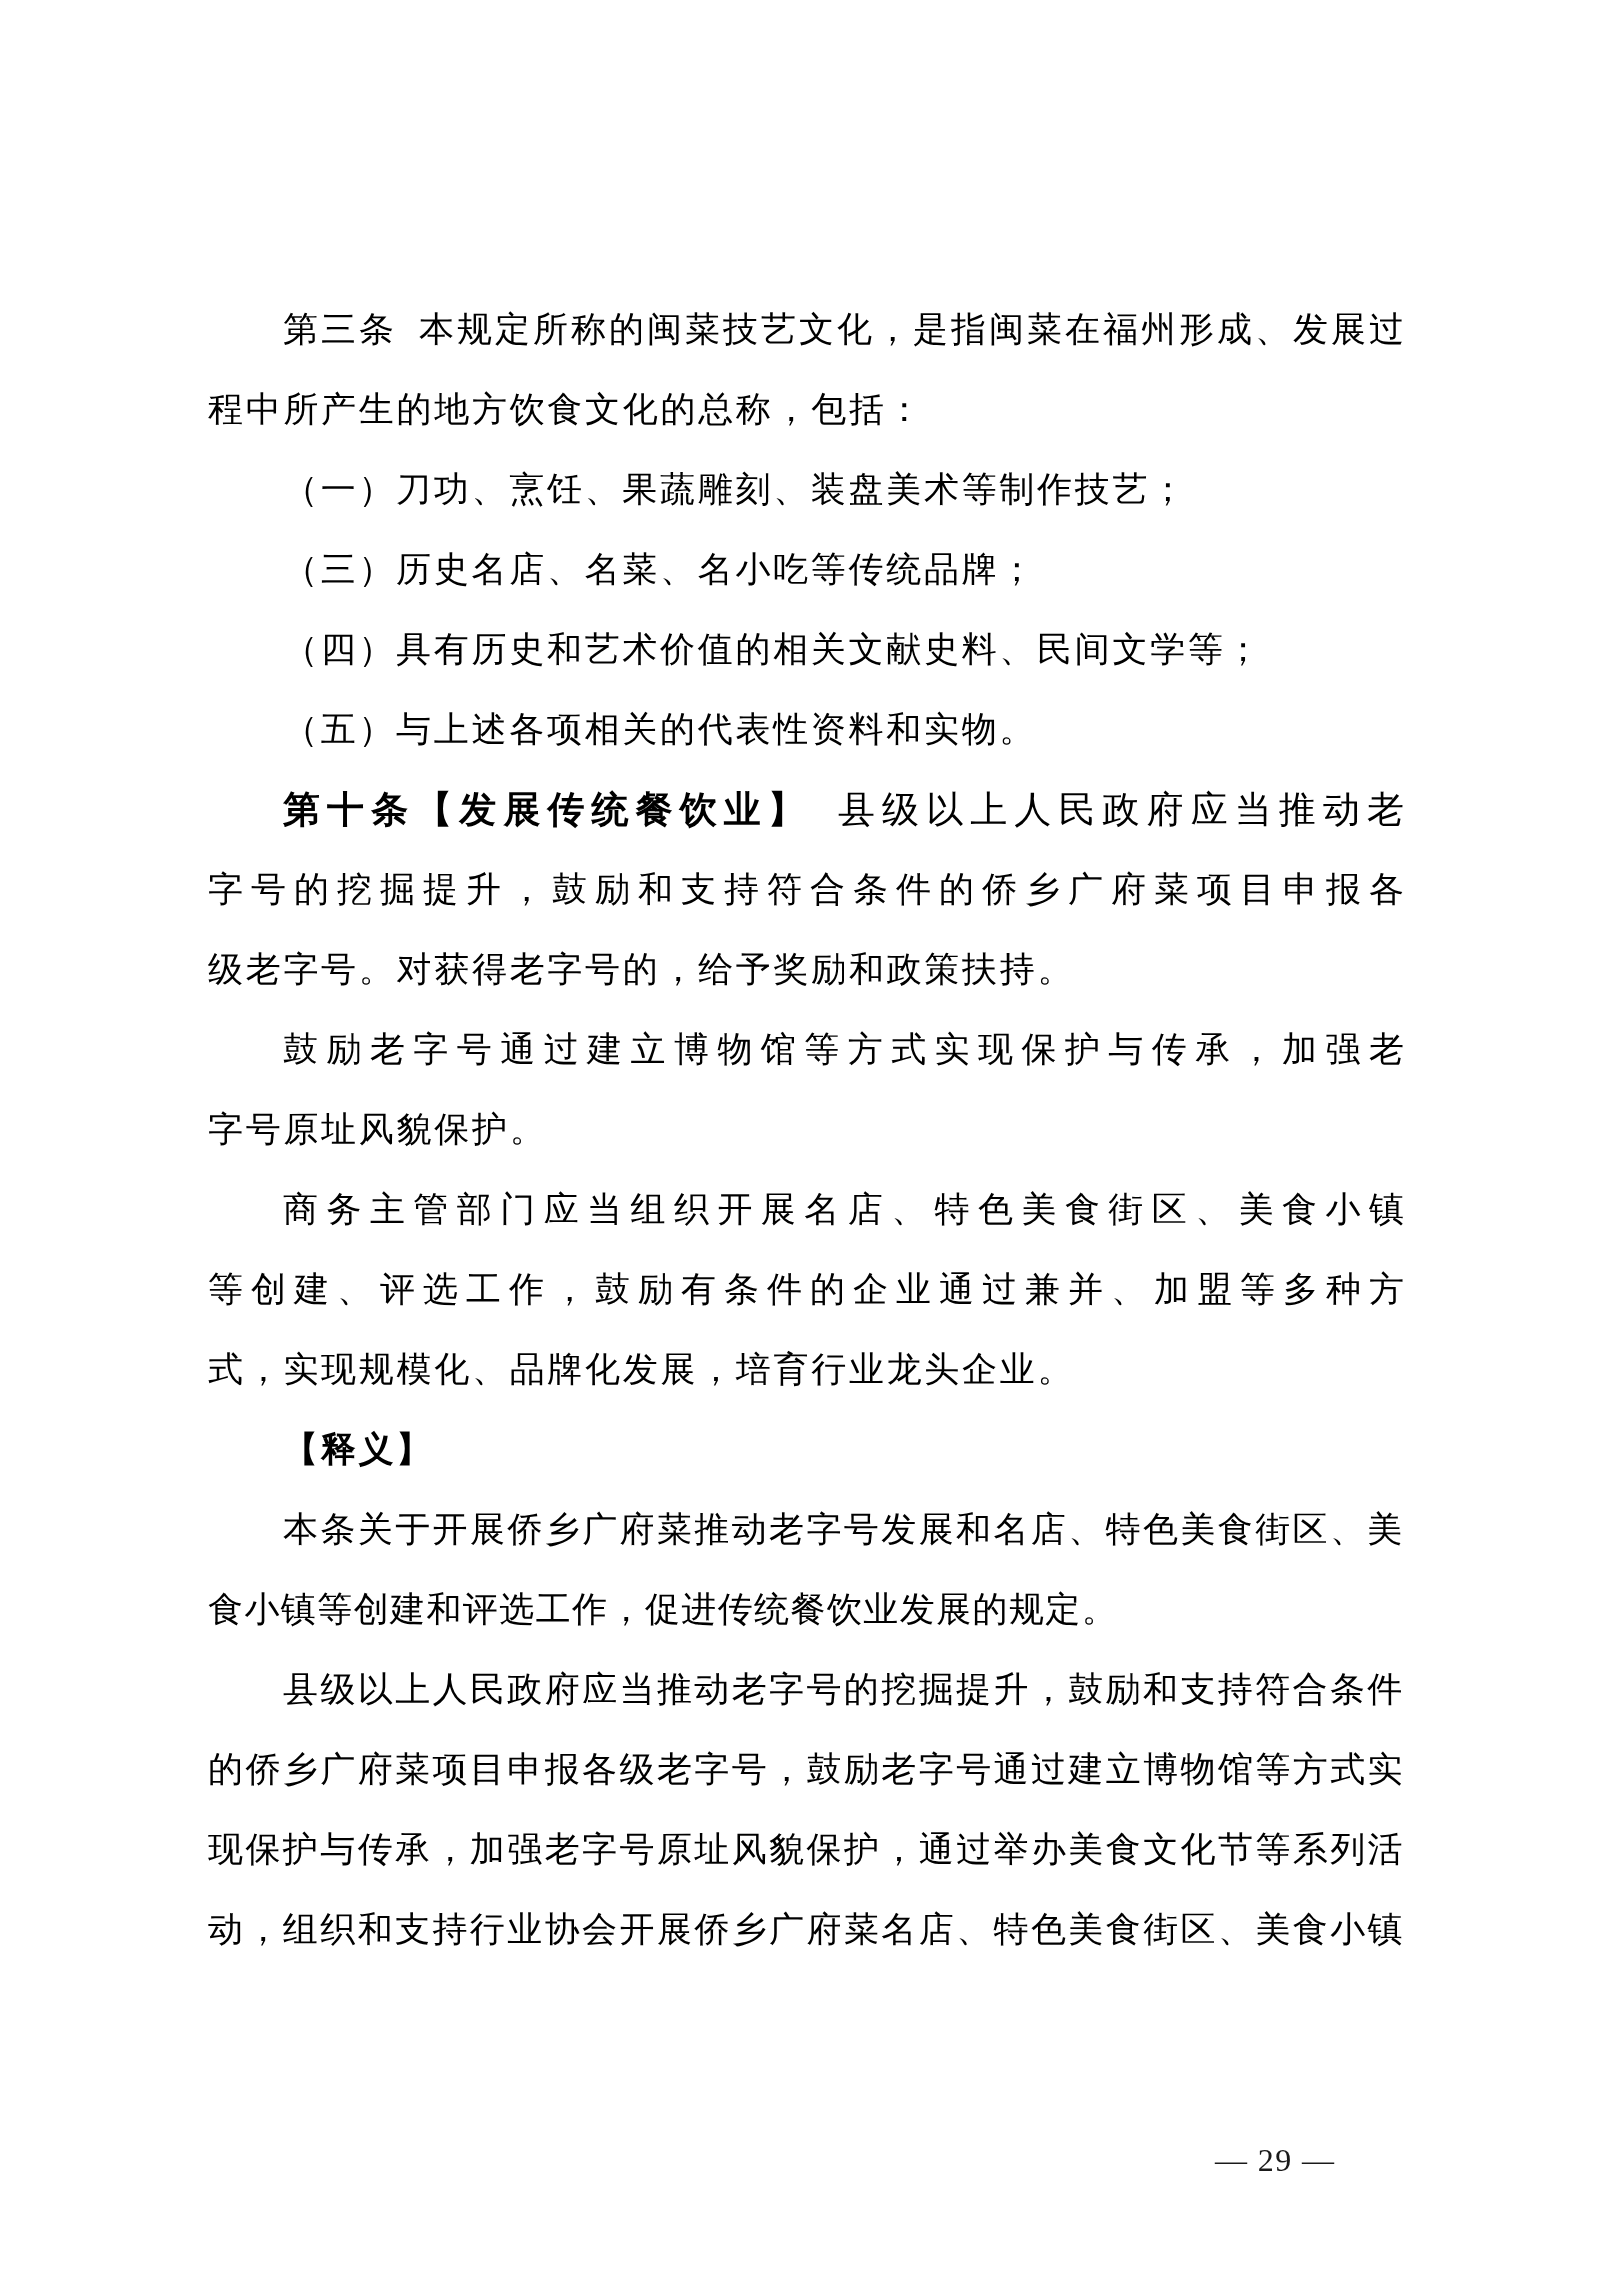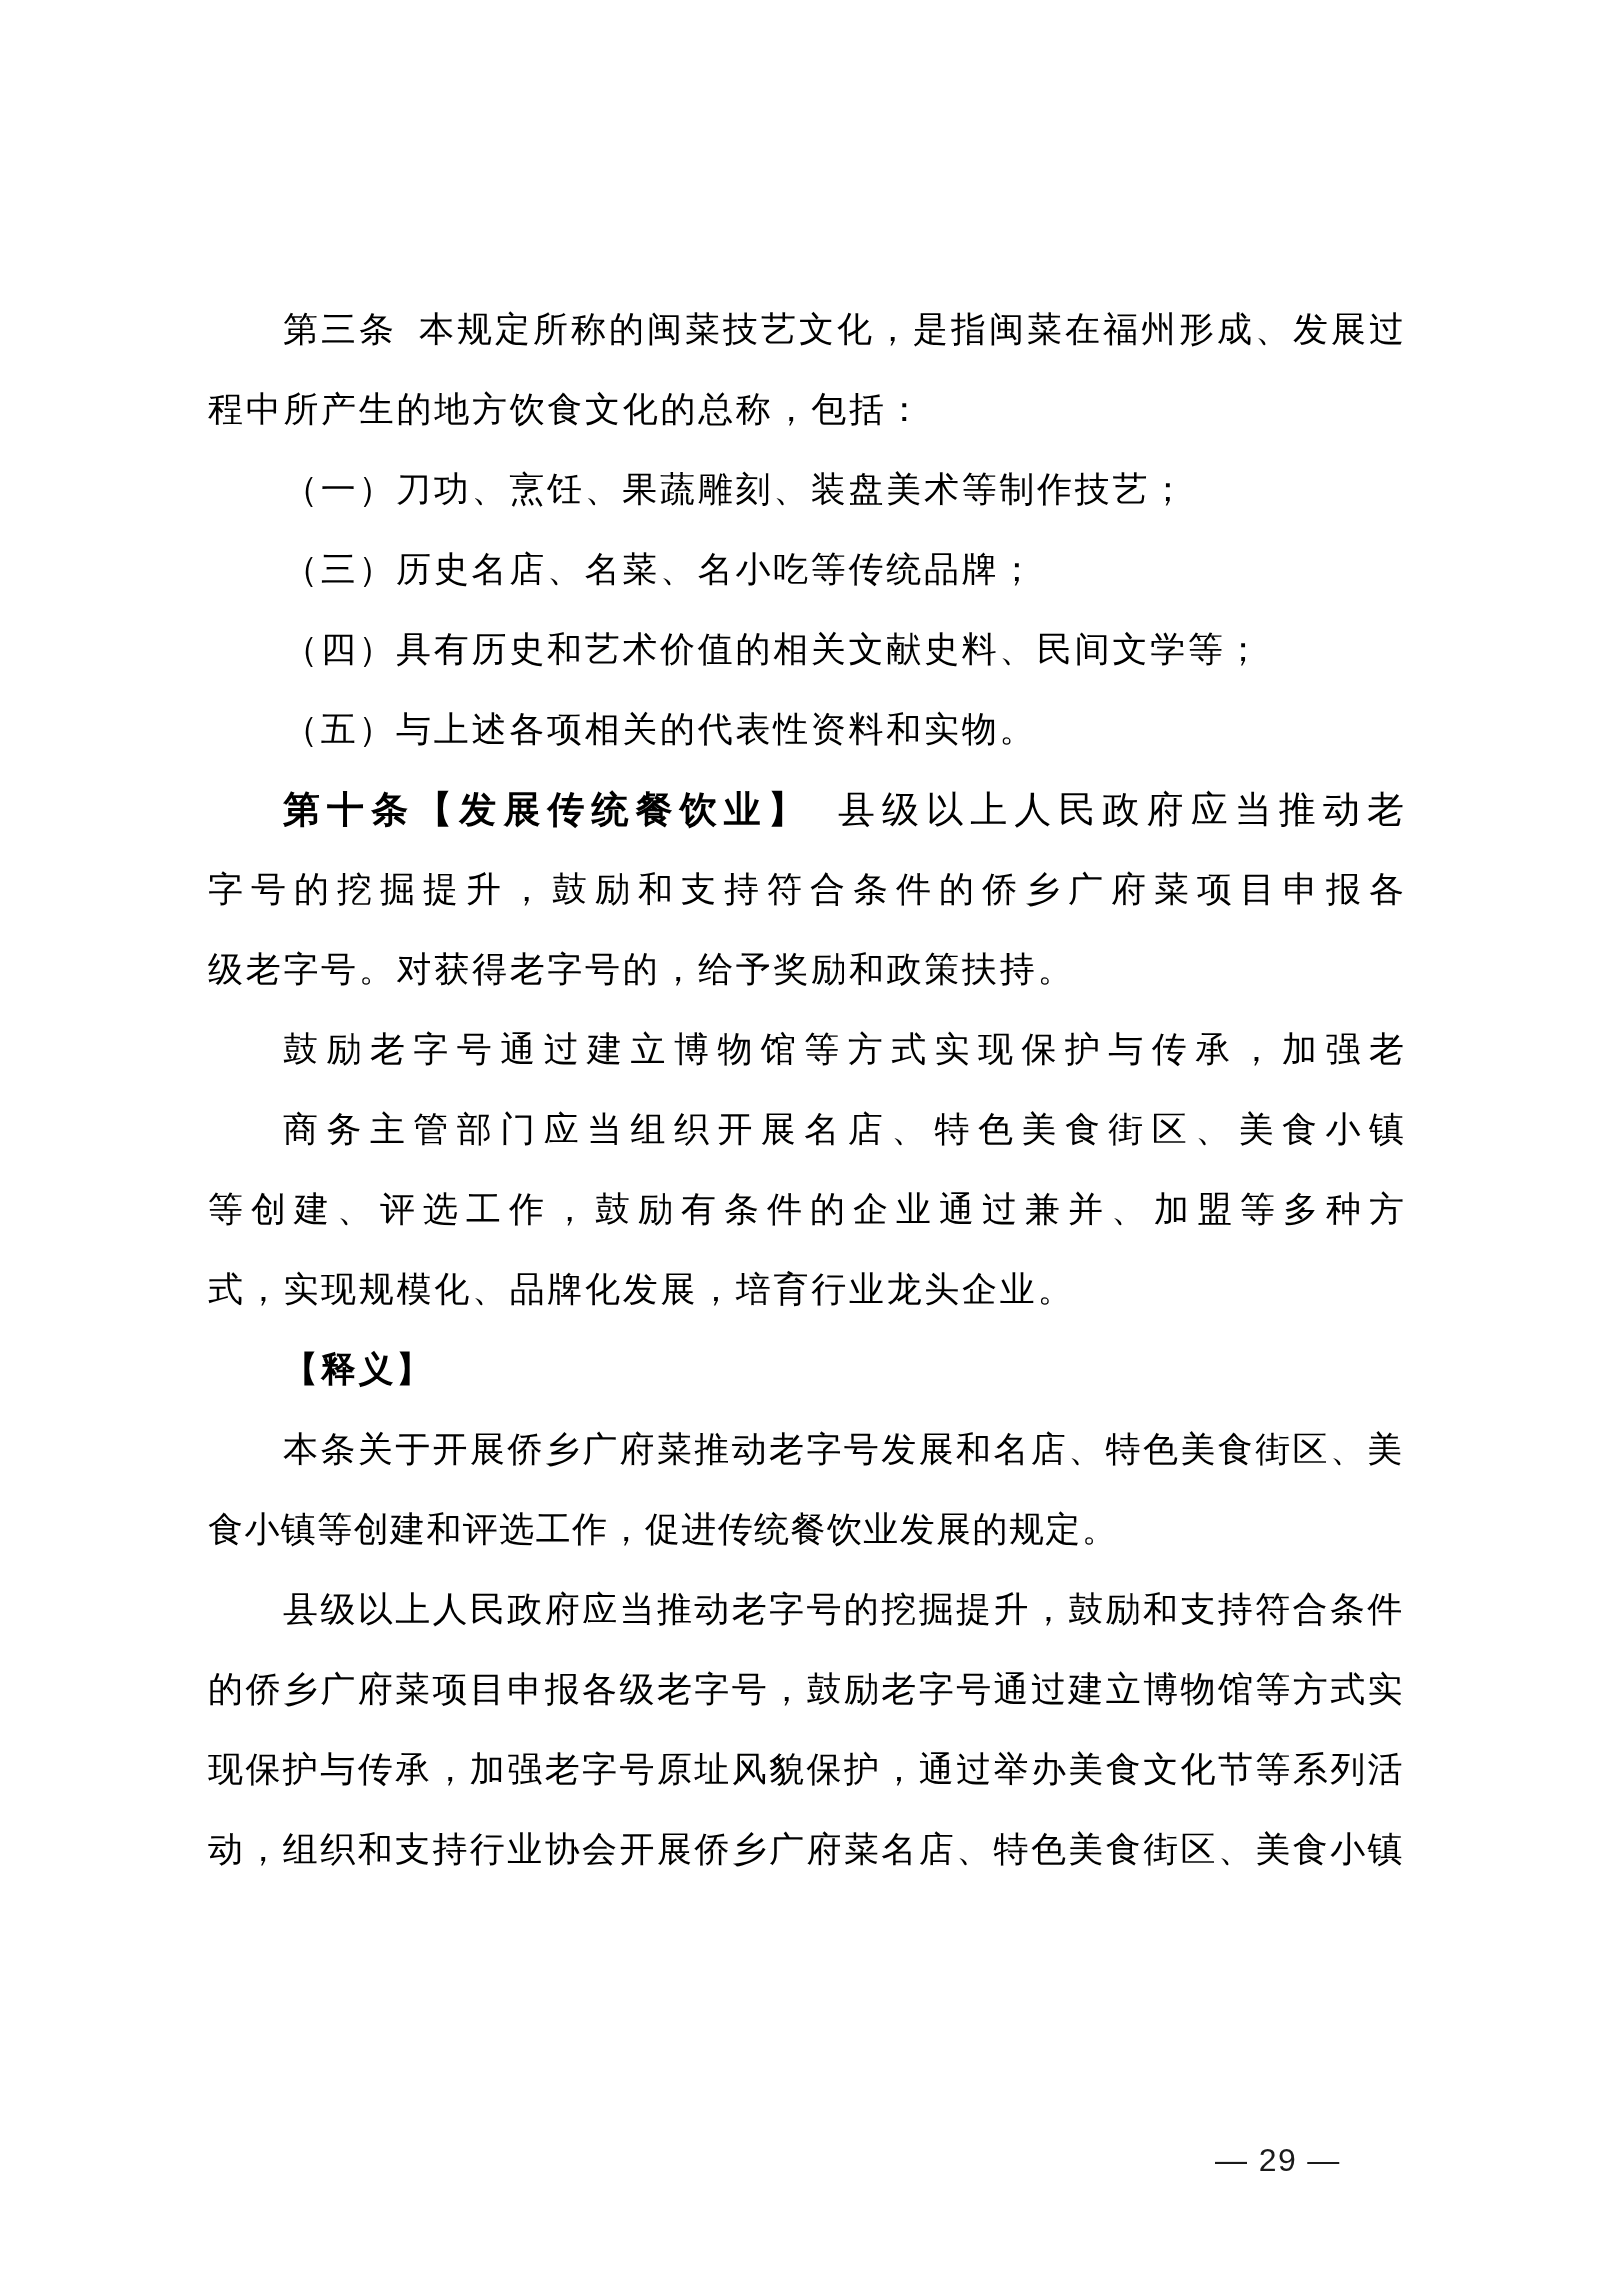--- a/index.html
+++ b/index.html
@@ -50,21 +50,21 @@
   .ch { display: inline-block; }
   .ch.b { font-weight: bold; }
   .ch.sp { width: 19px; }
   .footer {
     position: absolute;
     left: 1215px;
     top: 2143px;
     font-size: 32px;
     line-height: 35px;
     letter-spacing: 1.4px;
-    font-family: Liberation Sans, sans-serif;
+    font-family: Liberation Serif, serif;
     color: #1a1a1a;
   }
 </style>
 </head>
 <body>
 
 <div class="page">
   <div class="doc" id="doc">
       <div class="line body fill indent">
         <span class="ch">第</span>
@@ -183,20 +183,21 @@
         <span class="ch">保</span>
         <span class="ch">护</span>
         <span class="ch">与</span>
         <span class="ch">传</span>
         <span class="ch">承</span>
         <span class="ch">，</span>
         <span class="ch">加</span>
         <span class="ch">强</span>
         <span class="ch">老</span>
       </div>
+      <div class="line body"><span class="ch">字</span><span class="ch">号</span><span class="ch">原</span><span class="ch">址</span><span class="ch">风</span><span class="ch">貌</span><span class="ch">保</span><span class="ch">护</span><span class="ch">。</span></div>
       <div class="line body fill indent">
         <span class="ch">商</span>
         <span class="ch">务</span>
         <span class="ch">主</span>
         <span class="ch">管</span>
         <span class="ch">部</span>
         <span class="ch">门</span>
         <span class="ch">应</span>
         <span class="ch">当</span>
         <span class="ch">组</span>

